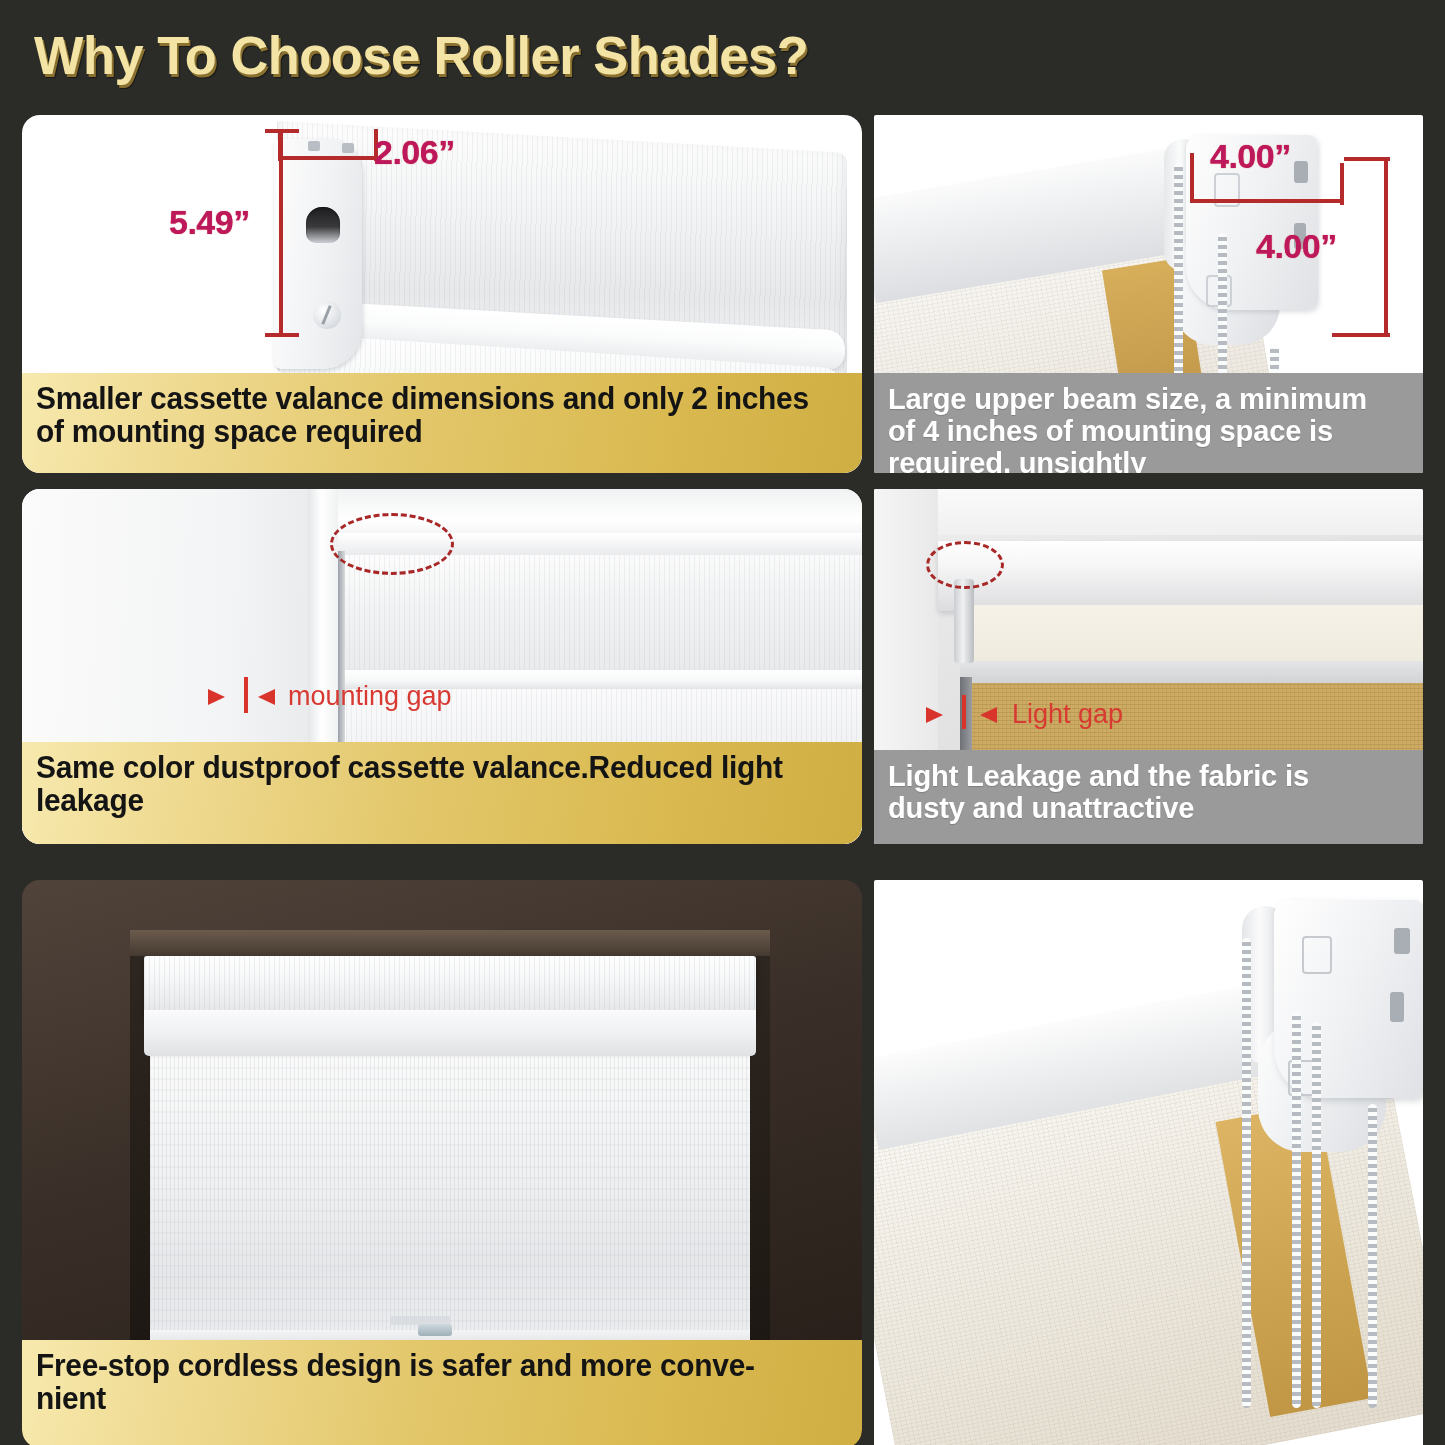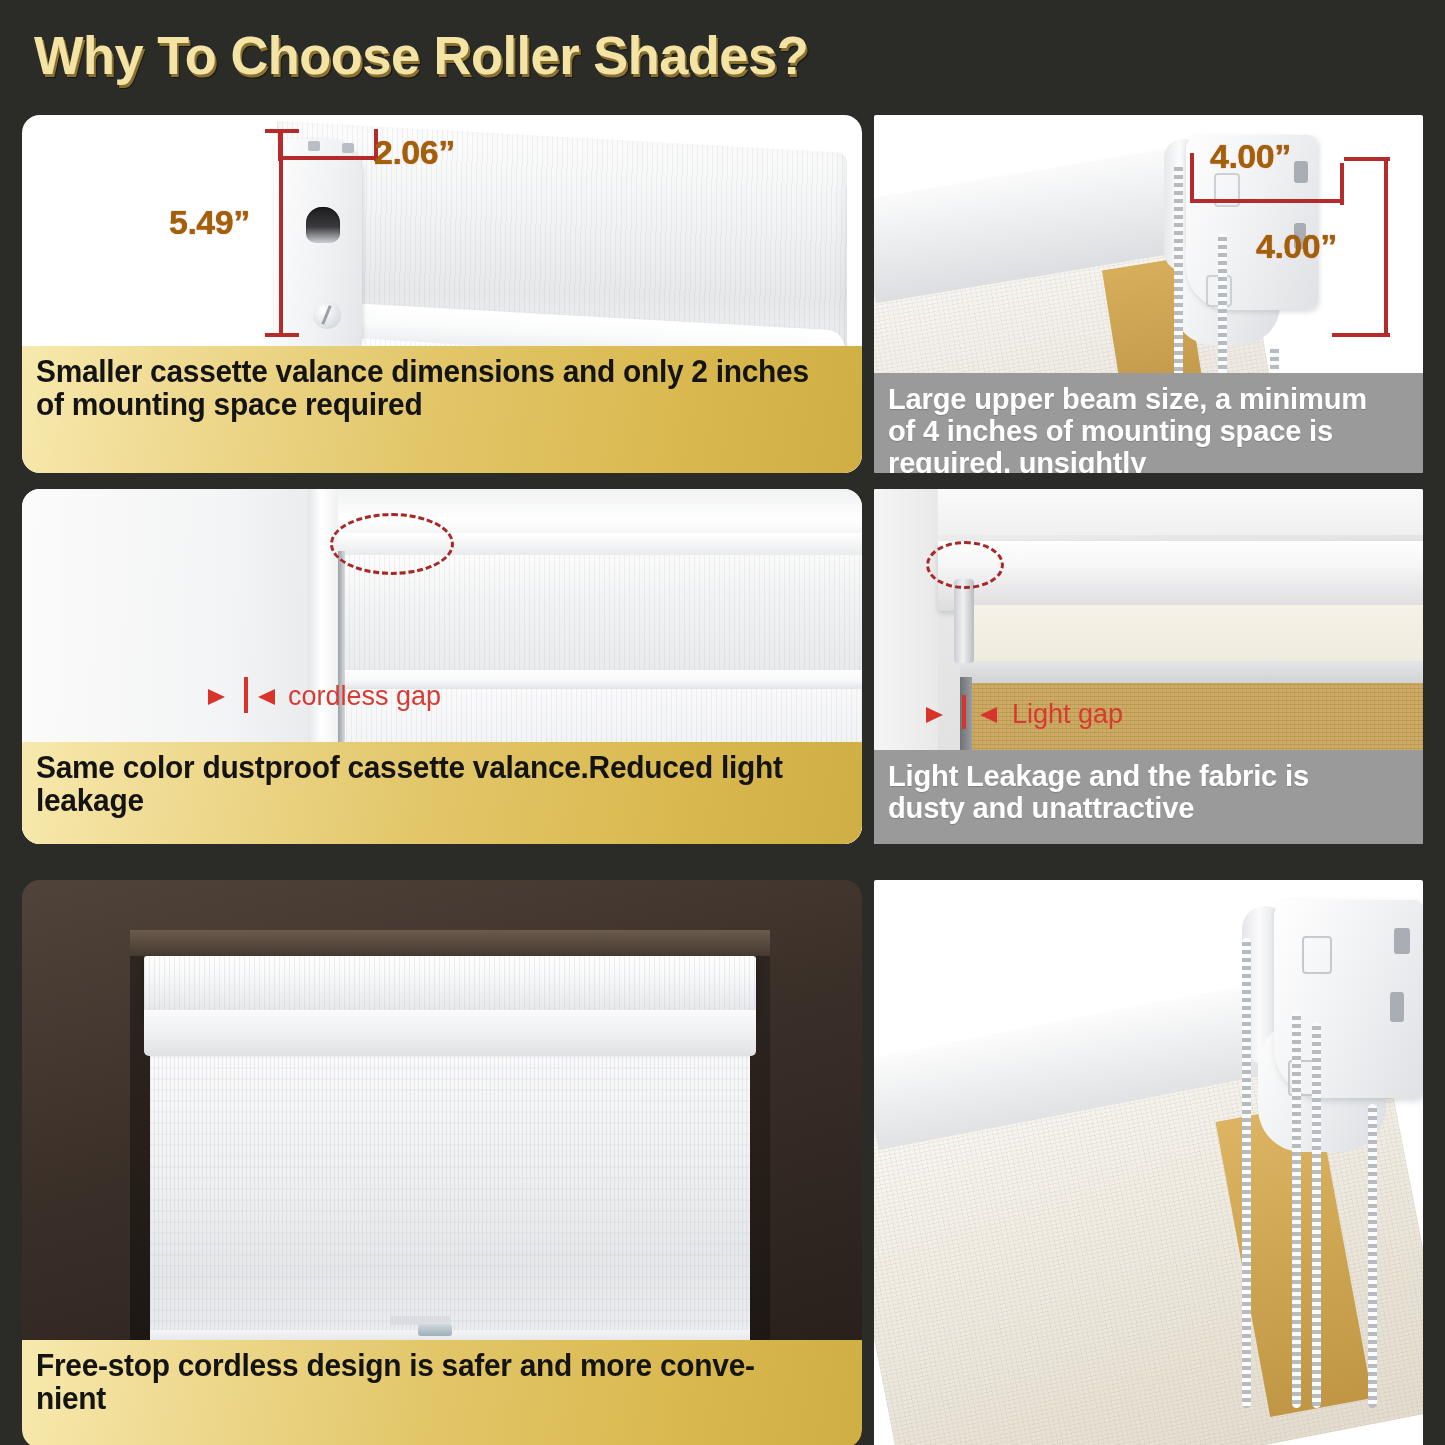--- a/index.html
+++ b/index.html
@@ -48,30 +48,30 @@
   }
   .cap.gold span{ display:block; transform:scaleX(.965); transform-origin:left center;}
   .cap.gray{
     background:#9a9a9a;
     color:#ffffff;
     font-size:30px;
     letter-spacing:-.2px;
     text-shadow:0 1px 1px rgba(0,0,0,.18);
   }
   .cap.gray span{ display:block; transform:scaleX(.97); transform-origin:left center;}
-  .cap.row1gold{ height:127px;margin-top:21px; }
+  .cap.row1gold{ height:100px;margin-top:21px; }
   .cap.row2gold{ height:102px; }
   .cap.row3gold{ height:108px; }
   .cap.row1gray{ height:100px; }
   .cap.row2gray{ height:94px; }
   .cap.row3gray{ height:96px; }
 
   
   .dim{
-    position:absolute; color:#a16207; font-weight:bold;
+    position:absolute; color:#be185d; font-weight:bold;
     font-size:34px; letter-spacing:-.5px; white-space:nowrap;
     text-shadow:0 0 1px #c42828;
   }
   .dline{ position:absolute; background:#b52a2a; }
   .tick{ position:absolute; background:#b52a2a; }
 
   .gaplbl{
     position:absolute; color:#d83a32; font-size:27px;
     white-space:nowrap; font-weight:400;
   }
@@ -457,21 +457,21 @@
     <div class="p3-rail"></div>
     <div class="p3-shade2"></div>
     <div class="p3-edge"></div>
   </div>
 
   <div class="dashcircle" style="left:308px;top:24px;width:124px;height:62px;"></div>
 
   <div class="arrow r" style="left:186px;top:200px;"></div>
   <div class="bar-v" style="left:222px;top:188px;height:36px;"></div>
   <div class="arrow l" style="left:236px;top:200px;"></div>
-  <div class="gaplbl" style="left:266px;top:192px;">cordless gap</div>
+  <div class="gaplbl" style="left:266px;top:192px;">mounting gap</div>
 
   <div class="cap gold row2gold">
     <span>Same color dustproof cassette valance.Reduced light leakage</span>
   </div>
 </div>
 
 <div class="panel right row2 p4bg">
   <div class="photo">
     <div class="p4-top"></div>
     <div class="p4-wallL"></div>

